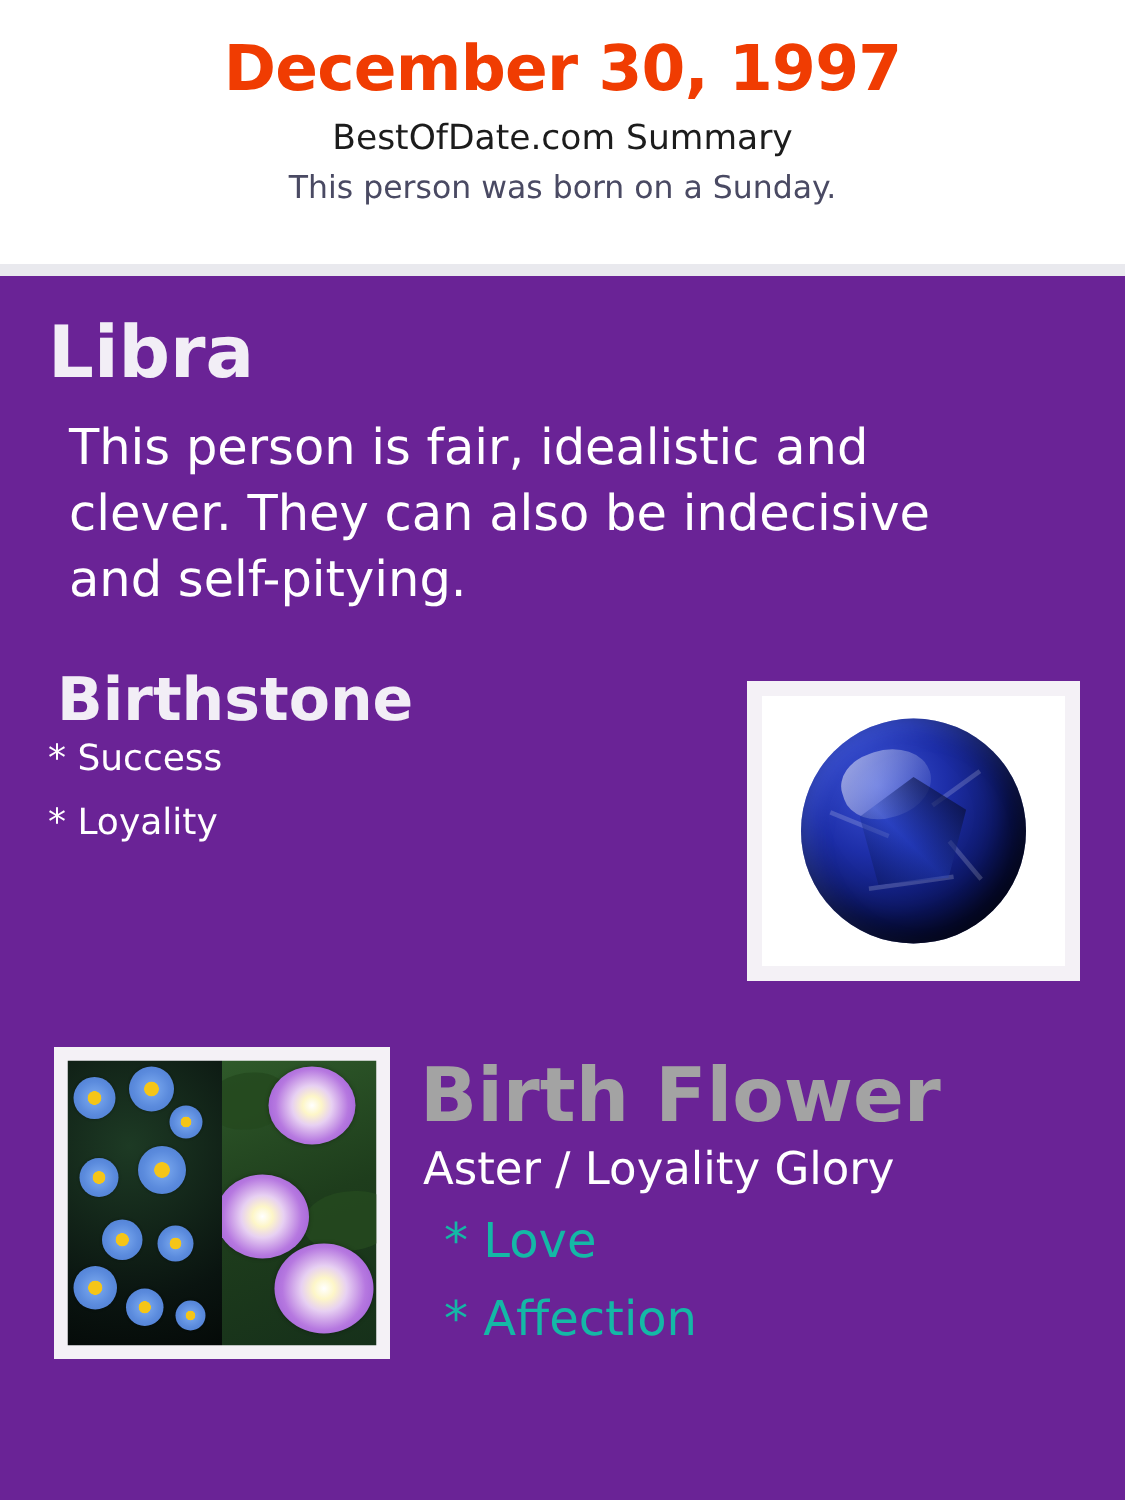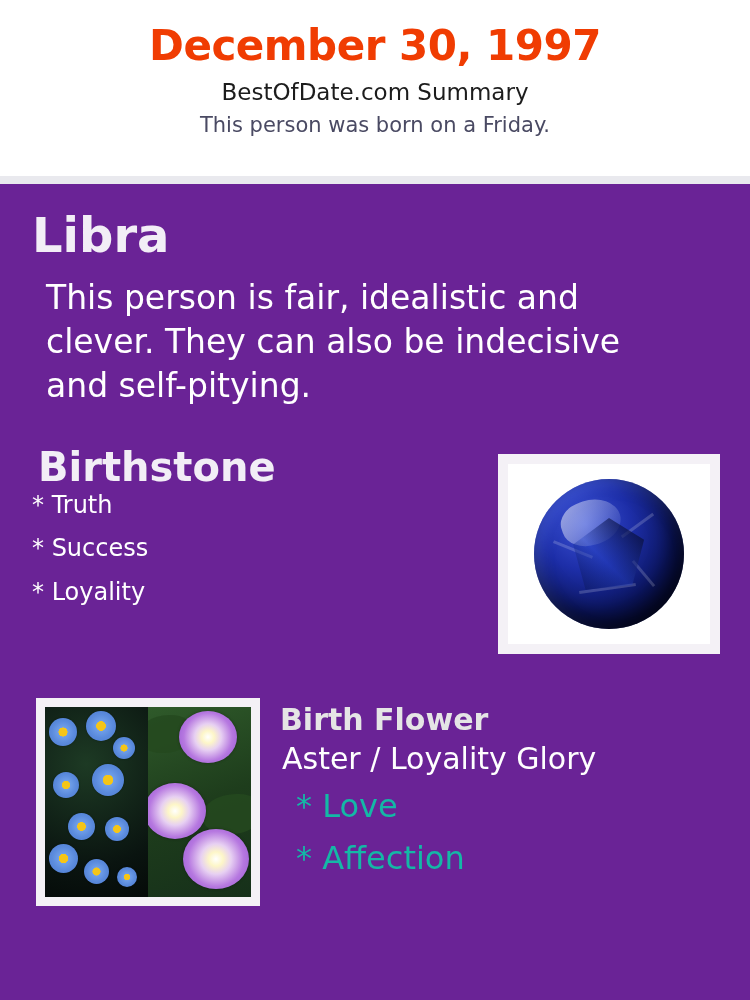--- a/index.html
+++ b/index.html
@@ -226,23 +226,23 @@
     opacity: 0.85;
   }
 
   .flower-text {
     position: absolute;
     left: 250px;
     top: 0;
     right: 0;
   }
   .flower-title {
-    font-size: 30px;
+    font-size: 50px;
     font-weight: bold;
-    color: #e5e5e5;
+    color: #a3a3a3;
     line-height: 1.05;
     margin: 6px 0 6px 0;
     text-align: left;
   }
   .flower-name {
     font-size: 30px;
     color: #ffffff;
     line-height: 1.1;
     margin: 0 0 14px 2px;
   }
@@ -254,32 +254,31 @@
   }
 </style>
 </head>
 <body>
 
 <div class="page">
 
   <div class="header">
     <div class="header-date">December 30, 1997</div>
     <div class="header-site">BestOfDate.com Summary</div>
-    <div class="header-sub">This person was born on a Friday.</div>
+    <div class="header-sub">This person was born on a Sunday.</div>
   </div>
   <div class="header-divider"></div>
 
   <div class="main">
 
     <div class="sign-name">Libra</div>
     <div class="sign-desc">This person is fair, idealistic and clever. They can also be indecisive and self-pitying.</div>
 
     <div class="stone-section">
       <div class="stone-title">Birthstone</div>
-      <div class="bullet">* Truth</div>
       <div class="bullet">* Success</div>
       <div class="bullet">* Loyality</div>
 
       <div class="stone-img-frame">
         <div class="stone-img">
           <div class="gem">
             <span class="gem-facet gf1"></span>
             <span class="gem-facet gf2"></span>
             <span class="gem-facet gf3"></span>
             <span class="gem-facet gf4"></span>

